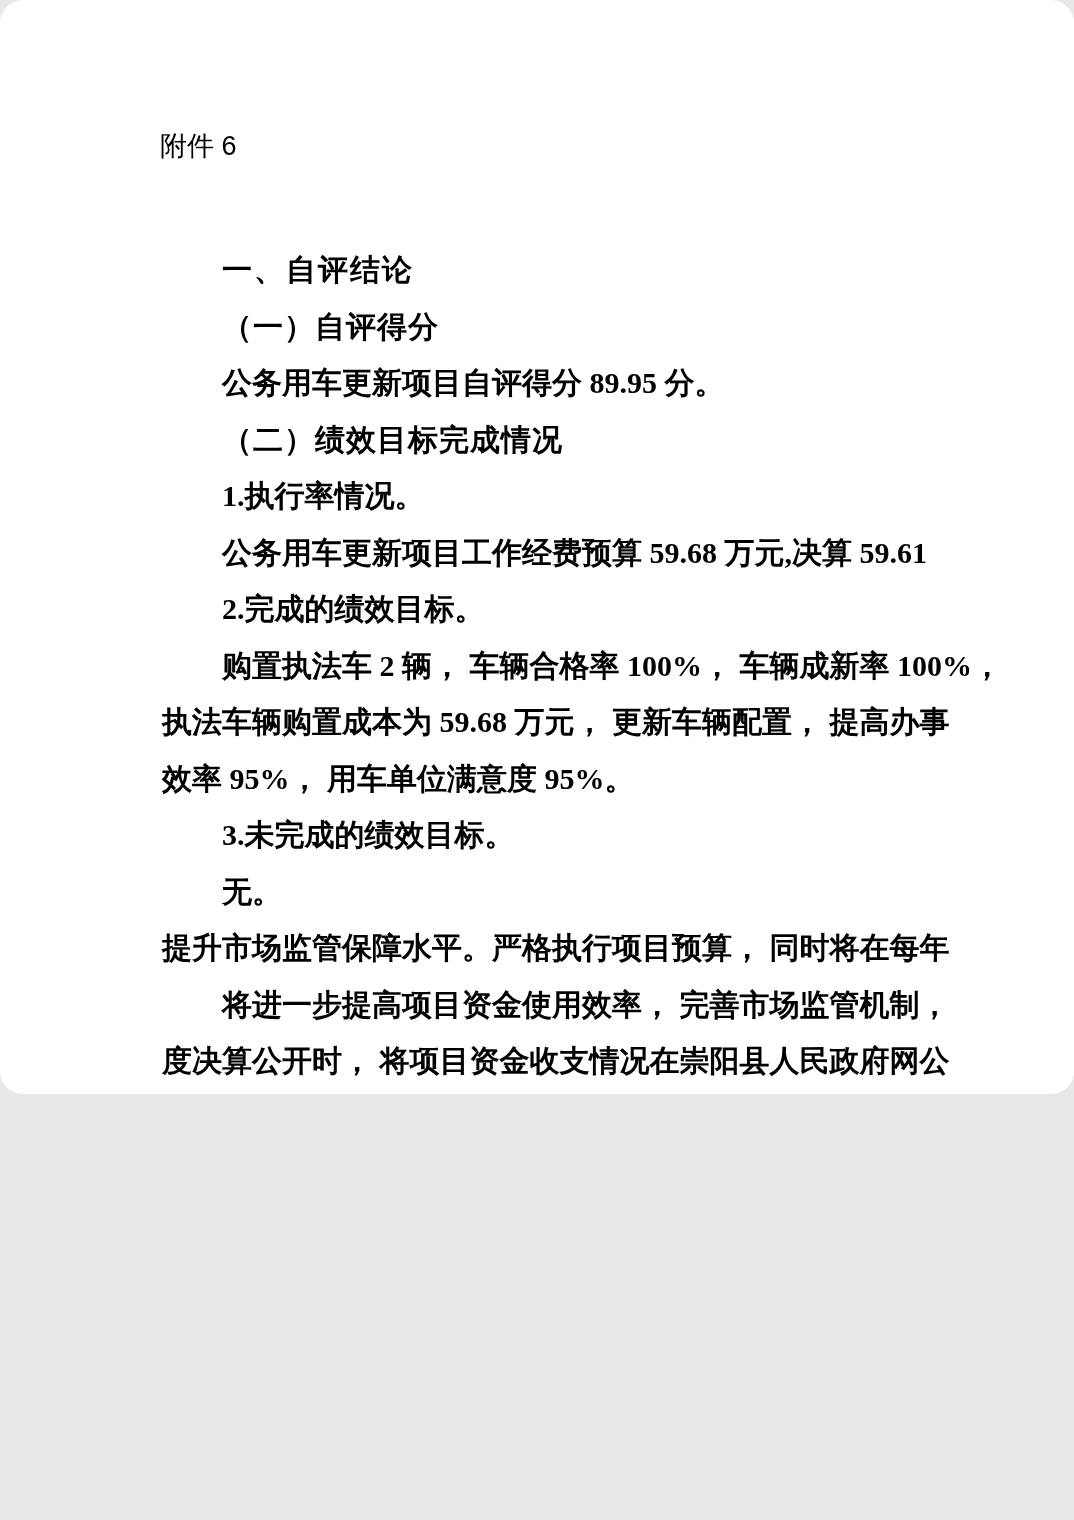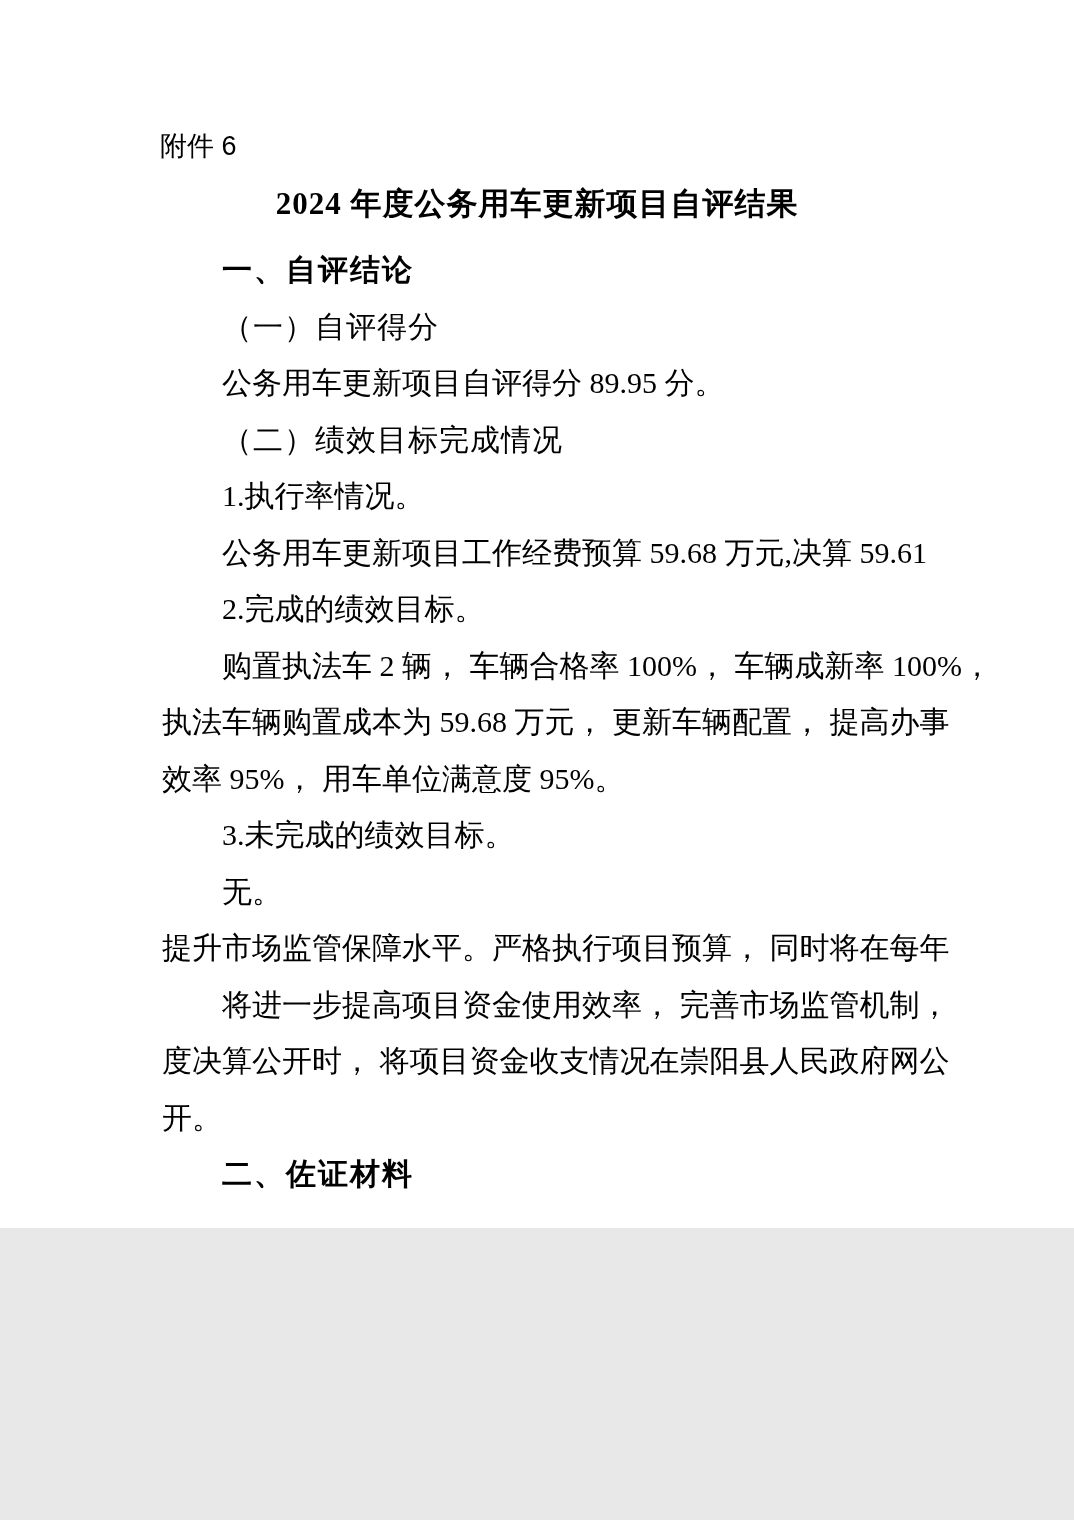--- a/index.html
+++ b/index.html
@@ -3,26 +3,27 @@
 <meta charset="utf-8">
 <style>
   html, body {
     margin: 0;
     padding: 0;
     background: #e8e8e8;
   }
   .page {
     position: relative;
     width: 1074px;
-    height: 1228px;
+    height: 1094px;
     margin: 0 auto;
     background: #ffffff;
     color: #000000;
     font-family: "Liberation Serif", "DejaVu Serif", serif;
     overflow: hidden;
+    border-radius: 23px;
   }
   .attachment-label {
     position: absolute;
     left: 160px;
     top: 126px;
     font-family: "Liberation Sans", "DejaVu Sans", sans-serif;
     font-size: 27px;
     line-height: 40px;
     white-space: nowrap;
   }
@@ -43,20 +44,21 @@
     left: 162px;
     top: 242px;
     width: 752px;
   }
   .line {
     height: 56.5px;
     line-height: 56.5px;
     font-size: 30px;
     white-space: nowrap;
     overflow: visible;
+    font-weight: bold;
   }
   .line.indent {
     padding-left: 60px;
   }
   .line.heading {
     font-family: "Liberation Sans", "DejaVu Sans", sans-serif;
     font-weight: bold;
     letter-spacing: 2px;
   }
   .line.subheading {
@@ -75,21 +77,20 @@
     font-size: 22px;
     line-height: 30px;
   }
 </style>
 </head>
 <body>
 
 <div class="page">
   <div class="attachment-label">附件 6</div>
 
-  <div class="doc-title">2024 年度公务用车更新项目自评结果</div>
 
   <div class="lines">
       <div class="line heading indent">一、自评结论</div>
       <div class="line subheading indent">（一）自评得分</div>
       <div class="line body indent">公务用车更新项目自评得分 89.95 分。</div>
       <div class="line subheading indent">（二）绩效目标完成情况</div>
       <div class="line body indent">1.执行率情况。</div>
       <div class="line body indent">公务用车更新项目工作经费预算 59.68 万元,决算 59.61</div>
       <div class="line body indent">2.完成的绩效目标。</div>
       <div class="line body indent">购置执法车 2 辆， 车辆合格率 100%， 车辆成新率 100%，</div>

